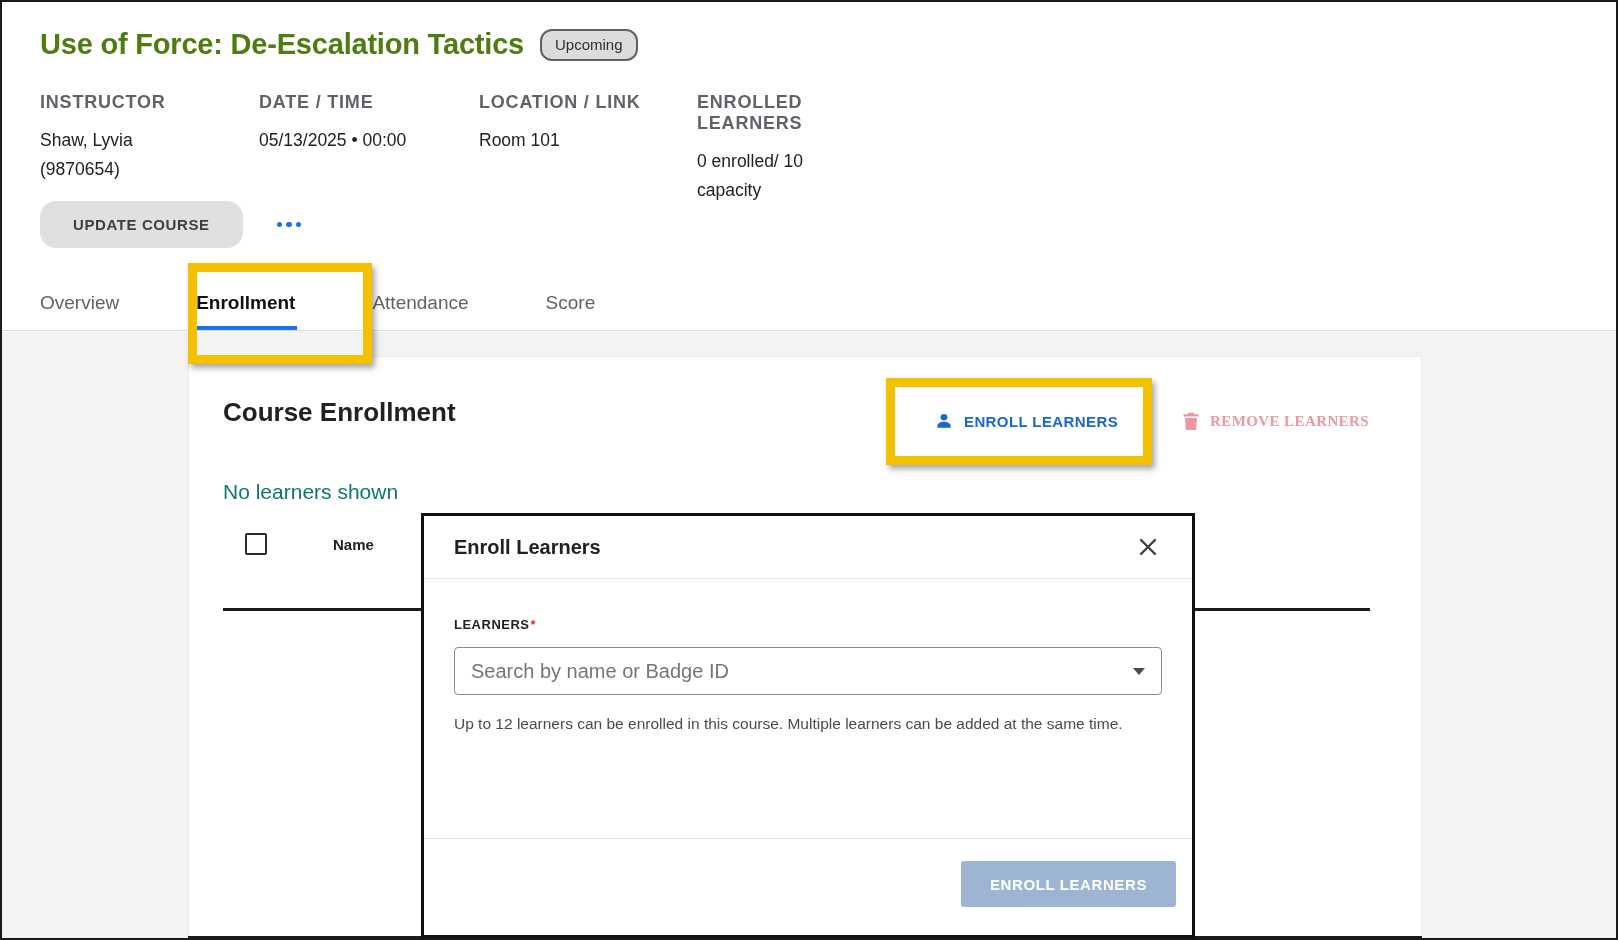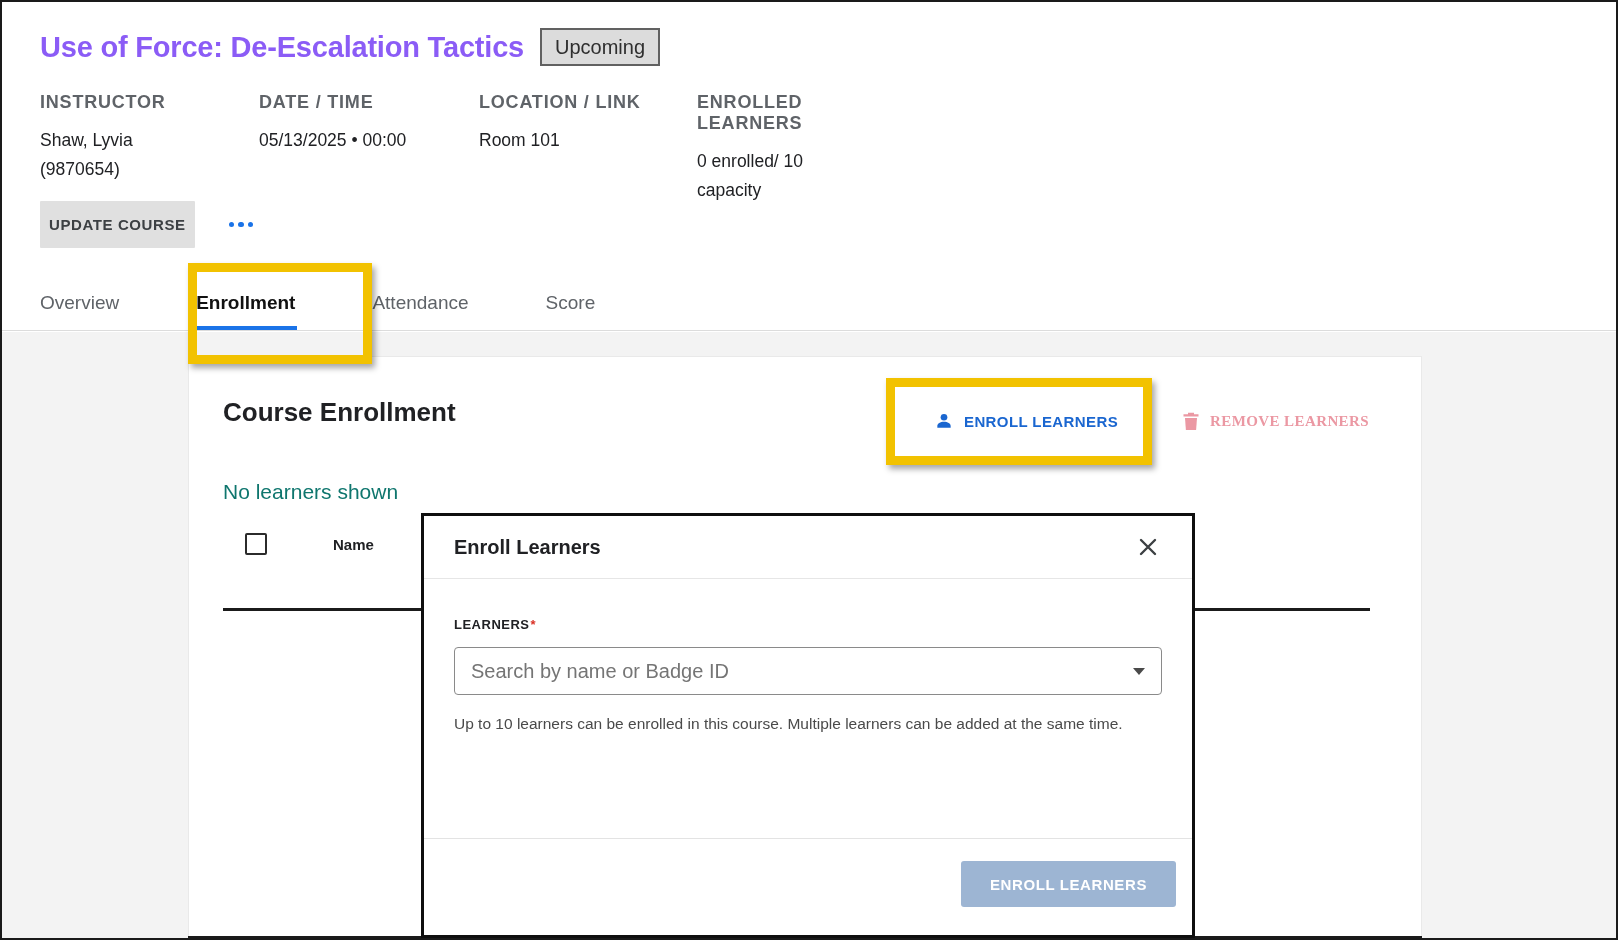--- a/index.html
+++ b/index.html
@@ -16,44 +16,44 @@
 
   
   .header {
     position: absolute; top:0; left:0; right:0; height: 329px;
     background:#fff; border-bottom: 1px solid #dcdcdc;
   }
   .title-row {
     position:absolute; top: 26px; left: 38px;
     display:flex; align-items:center; gap: 16px;
   }
-  .page-title { font-size: 29px; font-weight: 700; color:#8b5cf6; letter-spacing:-0.2px; }
+  .page-title { font-size: 29px; font-weight: 700; color:#4d7c0f; letter-spacing:-0.2px; }
   .status-badge {
-    font-size: 20px; color:#2f2f2f; background:#dcdcdc;
-    border: 2px solid #616161; border-radius: 0;
+    font-size: 15px; color:#2f2f2f; background:#dcdcdc;
+    border: 2px solid #616161; border-radius: 12px;
     padding: 5px 13px; line-height:1.2;
   }
 
   .meta-row { position:absolute; top: 90px; left: 38px; display:flex; }
   .meta-col { display:flex; flex-direction:column; }
   .meta-col.c1 { width: 219px; }
   .meta-col.c2 { width: 220px; }
   .meta-col.c3 { width: 218px; }
   .meta-col.c4 { width: 210px; }
   .meta-label {
     font-size: 18px; font-weight: 700; color:#5f6368;
     letter-spacing: 0.8px; margin-bottom: 13px;
   }
   .meta-value { font-size: 17.5px; color:#202124; line-height: 1.68; }
 
   .action-row { position:absolute; top: 199px; left: 38px; display:flex; align-items:center; }
   .update-course-btn {
-    background:#e0e0e0; color:#3c4043; border:none; border-radius:1px;
+    background:#e0e0e0; color:#3c4043; border:none; border-radius:16px;
     font-family:inherit; font-size: 15px; font-weight: 700; letter-spacing: 0.6px;
-    padding: 15px 9px; cursor:pointer;
+    padding: 15px 33px; cursor:pointer;
   }
   .more-btn { margin-left: 28px; display:flex; gap: 4px; cursor:pointer; padding:6px; }
   .more-btn .dot { width: 5.5px; height: 5.5px; border-radius: 50%; background:#1a73e8; }
 
   .tabs { position:absolute; left: 38px; bottom: 0; display:flex; gap: 77px; }
   .tab {
     font-size: 19px; font-weight: 500; color:#5f6368;
     padding-bottom: 16px; position: relative; cursor:pointer;
   }
   .tab.active { color:#111; font-weight: 700; }
@@ -270,20 +270,20 @@
       <div class="field-label-row">
         <span class="field-label">LEARNERS</span>
         <span class="required-marker">*</span>
       </div>
 
       <div class="select-box">
         <input class="select-input" type="text" placeholder="Search by name or Badge ID" style="">
         <span class="caret-down"></span>
       </div>
 
-      <div class="helper-text">Up to 10 learners can be enrolled in this course. Multiple learners can be added at the same time.</div>
+      <div class="helper-text">Up to 12 learners can be enrolled in this course. Multiple learners can be added at the same time.</div>
     </div>
 
     <div class="modal-divider"></div>
     <button class="modal-submit-btn">ENROLL LEARNERS</button>
   </div>
 
 </div>
 
 </body></html>

